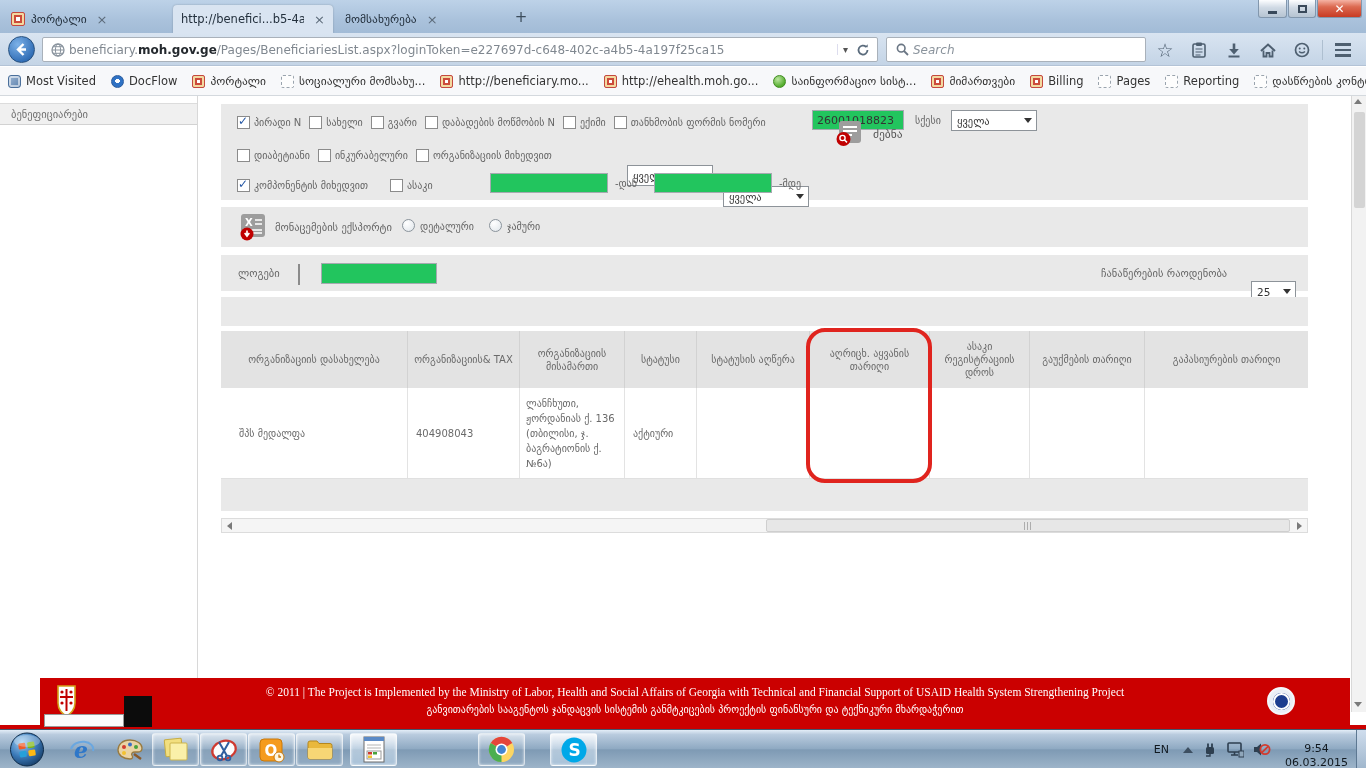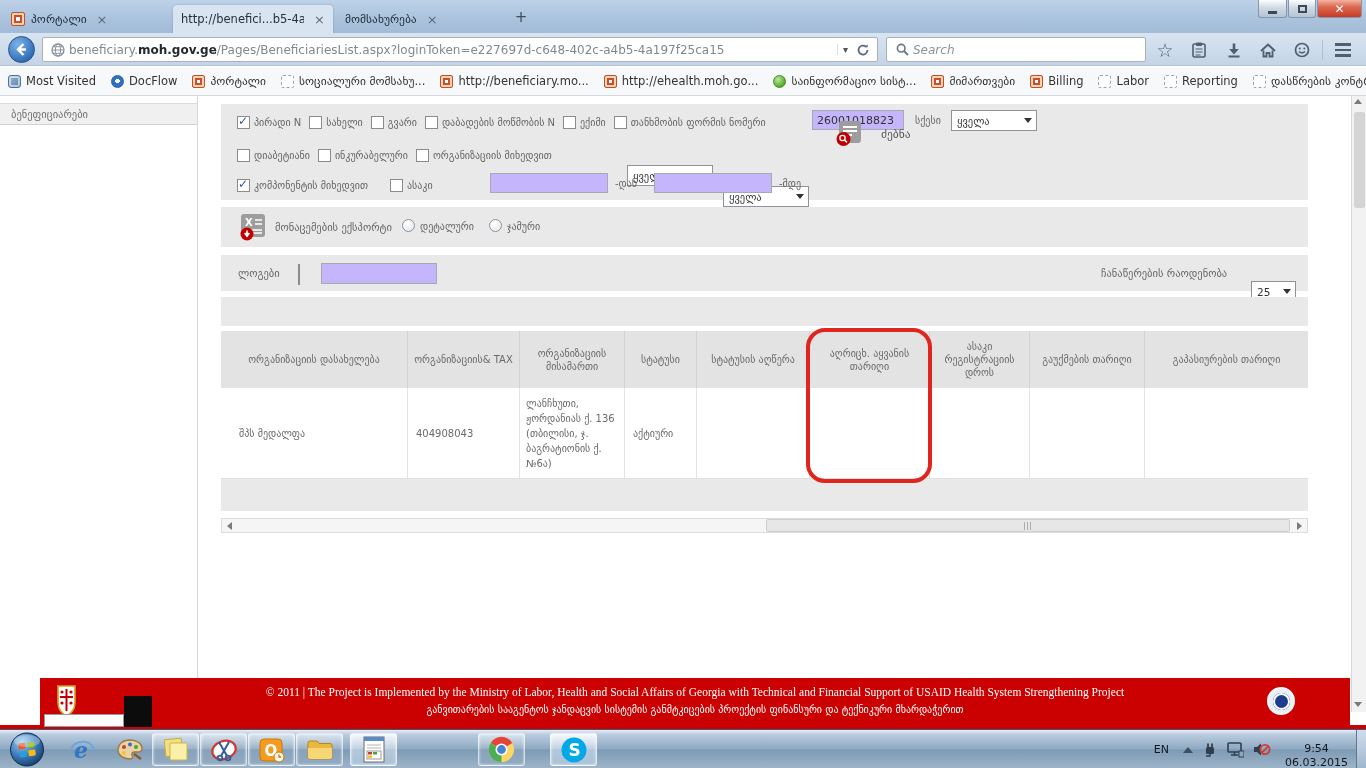--- a/index.html
+++ b/index.html
@@ -73,21 +73,21 @@
   .side-line { position:absolute; left:197px; top:0; width:1px; height:584px; background:#d8d8d8; }
 
   .panel { position:absolute; left:221px; width:1087px; background:#e9e9e9; }
   .frow { position:absolute; left:0; width:1087px; height:21px; display:flex; align-items:center;
     padding-left:16px; gap:8px; }
   .fpair { display:flex; align-items:center; gap:4px; }
   .flabel { font-size:10px; color:#666; white-space:nowrap; }
   .cb { width:13px; height:13px; background:#fff; border:1px solid #8b8b8b; position:relative; flex:0 0 auto; }
   .cb.checked::after { content:"✓"; position:absolute; left:0px; top:-3px; font-size:12px; font-weight:bold; color:#2456a4; }
   .radio { width:13px; height:13px; border-radius:50%; background:radial-gradient(circle at 35% 30%,#fff,#dfe5ea); border:1px solid #8b949c; flex:0 0 auto; }
-  .tinput { background:#c4b5fd; border:1px solid #a5aab0; font-size:11px; color:#333; padding:0 4px;
+  .tinput { background:#22c55e; border:1px solid #a5aab0; font-size:11px; color:#333; padding:0 4px;
     font-family:"DejaVu Sans", sans-serif; }
   .combo { background:#fff; border:1px solid #8d9399; height:21px; display:flex; align-items:center;
     font-size:10.5px; color:#333; padding-left:5px; position:relative; }
   .combo .arr { position:absolute; right:2px; top:3px; width:13px; height:13px; display:flex; align-items:center;
     justify-content:center; }
   .combo .arr::after { content:""; border-left:4px solid transparent; border-right:4px solid transparent;
     border-top:5px solid #333; }
 
   
   .thead { position:absolute; left:221px; top:235px; width:1087px; height:57px; background:#e3e3e3; display:flex; }
@@ -294,21 +294,21 @@
     <div class="bm">
         <span class="bmic ic-emblem"></span>
         <span>მიმართვები</span>
       </div>
     <div class="bm">
         <span class="bmic ic-emblem"></span>
         <span>Billing</span>
       </div>
     <div class="bm">
         <span class="bmic ic-dashed"></span>
-        <span>Labor</span>
+        <span>Pages</span>
       </div>
     <div class="bm">
         <span class="bmic ic-dashed"></span>
         <span>Reporting</span>
       </div>
     <div class="bm">
         <span class="bmic ic-dashed"></span>
         <span>დასწრების კონტრო...</span>
       </div>
   </div>
@@ -398,21 +398,21 @@
     </div>
 
     <div class="ab" style="left:835px; top:24px; display:flex; align-items:center; gap:9px;">
       <svg width="29" height="27" viewBox="0 0 29 27">
         <rect x="4" y="1" width="22" height="22" rx="3" fill="#9d9d9d"></rect>
         <path d="M8 7h14 M8 11h14 M8 15h9" stroke="#fff" stroke-width="2"></path>
         <circle cx="8.5" cy="19" r="7" fill="#c00000"></circle>
         <circle cx="7.5" cy="18" r="2.6" fill="none" stroke="#fff" stroke-width="1.4"></circle>
           <path d="M9.3 19.8 L12 22.4" stroke="#fff" stroke-width="1.5"></path>
       </svg>
-      <span style="font-size:11.5px; color:#555;margin-left:8px;">ძებნა</span>
+      <span style="font-size:11.5px; color:#555;">ძებნა</span>
     </div>
 
     <div class="panel" style="top:111px; height:40px;">
       <div class="ab" style="left:17px; top:6px;">
         <svg width="29" height="28" viewBox="0 0 29 28">
           <rect x="3" y="1" width="24" height="23" rx="3" fill="#9d9d9d"></rect>
           <text x="7" y="13" font-size="10" font-weight="bold" fill="#fff" font-family="DejaVu Sans">X</text>
           <path d="M17 7h7 M17 11h7 M7 17h17 M7 20h17" stroke="#fff" stroke-width="1.6"></path>
           <circle cx="9" cy="21" r="6.5" fill="#c00000"></circle>
           <path d="M9 17.5v4.5 M6.7 20 L9 23 L11.3 20" stroke="#fff" stroke-width="1.7" fill="none"></path>

